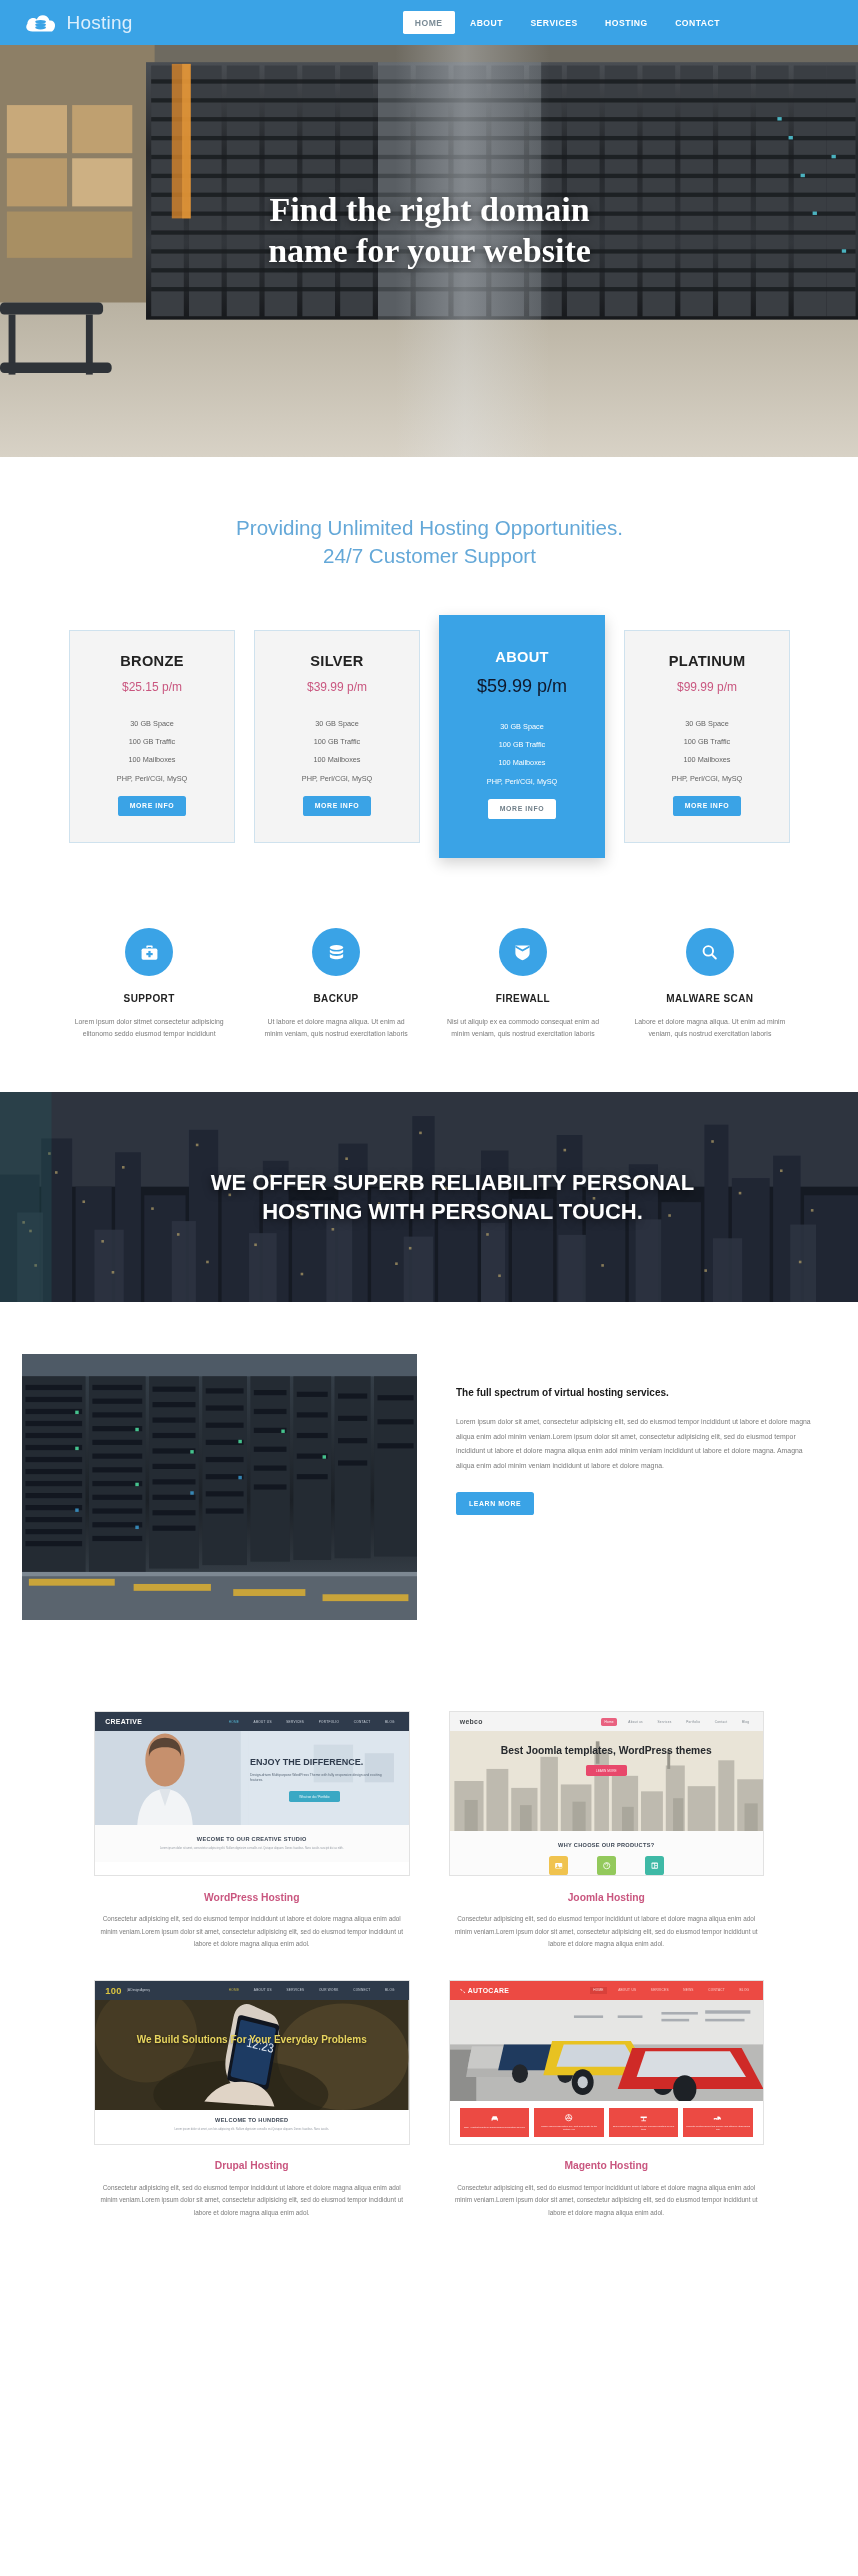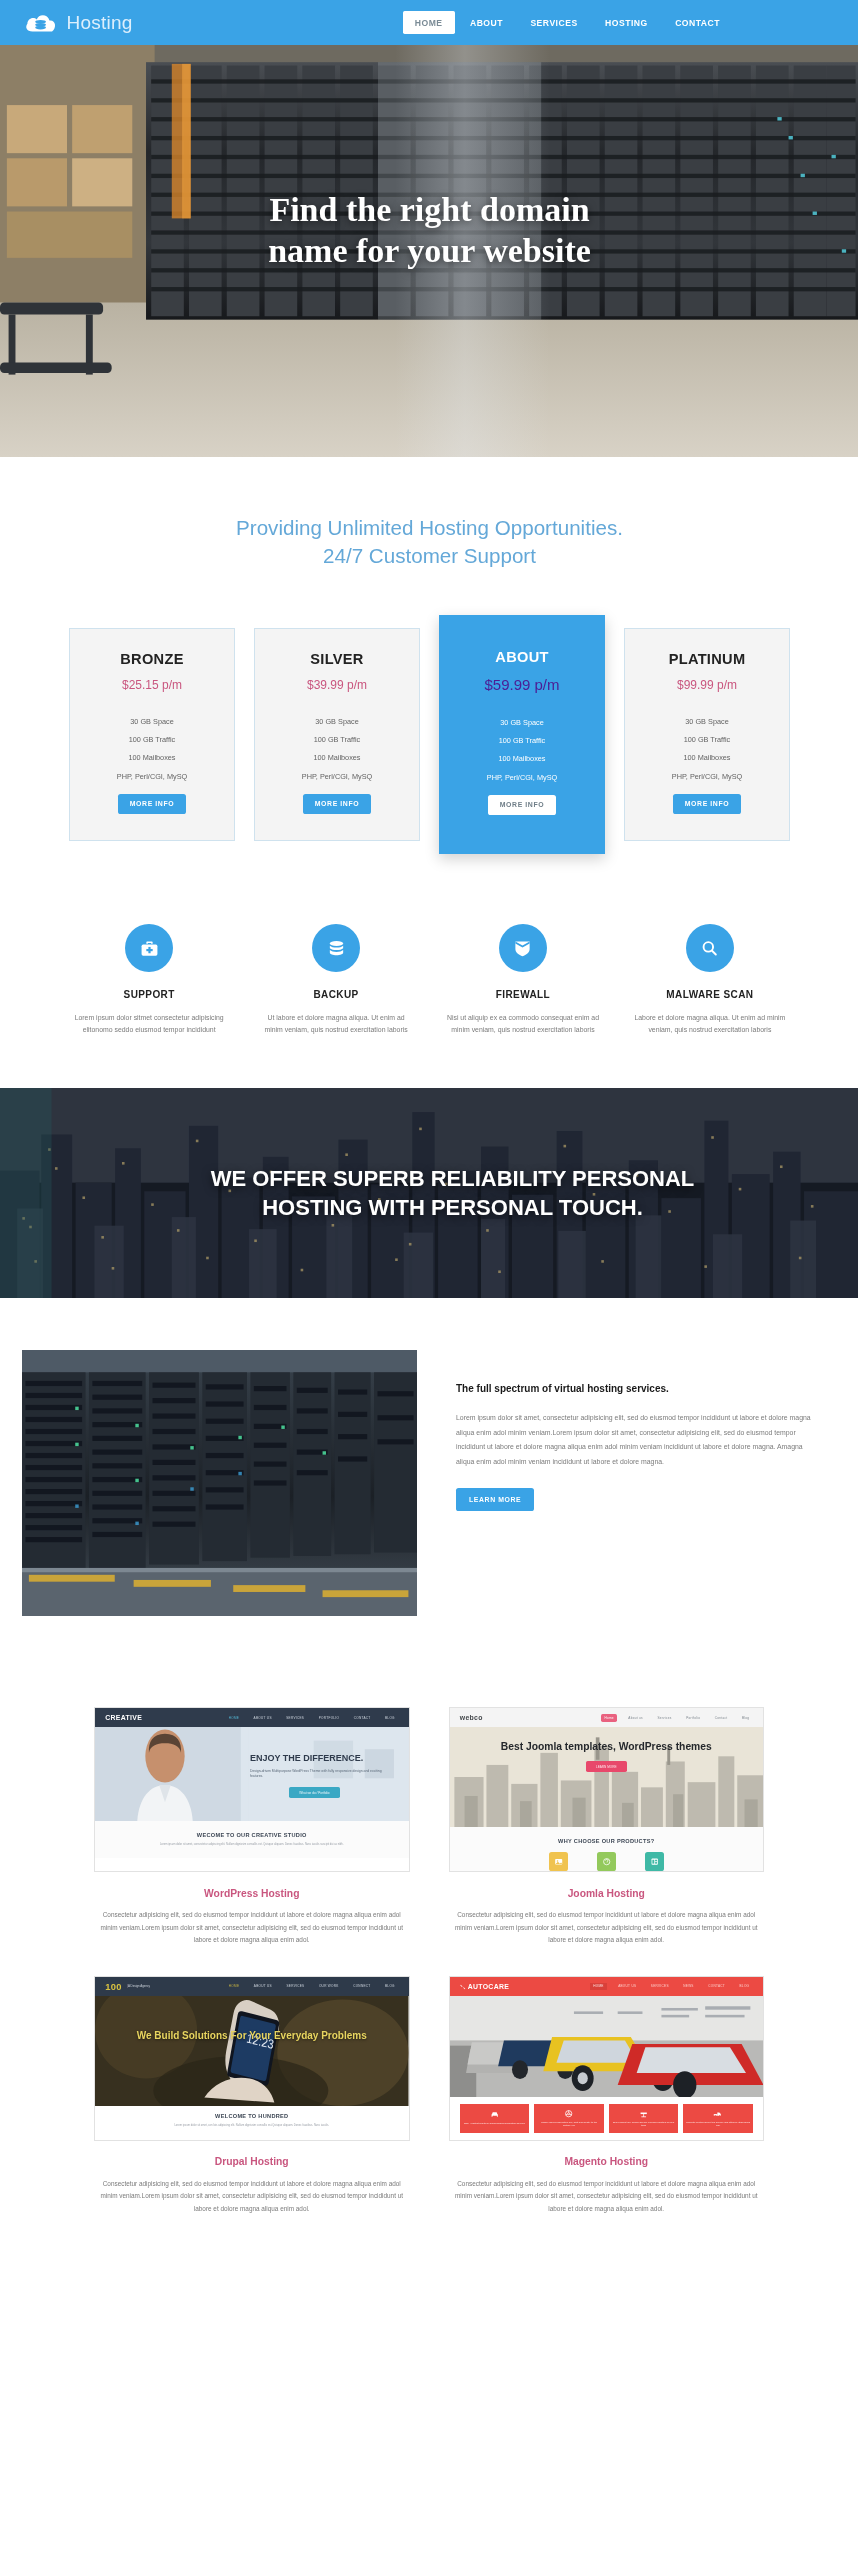--- a/index.html
+++ b/index.html
@@ -110,21 +110,21 @@
     font-weight: bold;
     color: #222;
     letter-spacing: 0.3px;
   }
   .featured .plan-name { color: #fff; }
   .plan-price {
     margin-top: 11px;
     font-size: 12px;
     color: #c9567f;
   }
-  .featured .plan-price { color: #4c1d95; font-size: 15px; }
+  .featured .plan-price { color: #0f172a; font-size: 18px; }
   .plan-features { margin-top: 25px; }
   .plan-feature {
     font-size: 7.3px;
     color: #636363;
     margin-bottom: 9.4px;
   }
   .featured .plan-feature { color: #ffffff; }
   .plan-btn {
     display: inline-block;
     margin-top: 3.4px;

